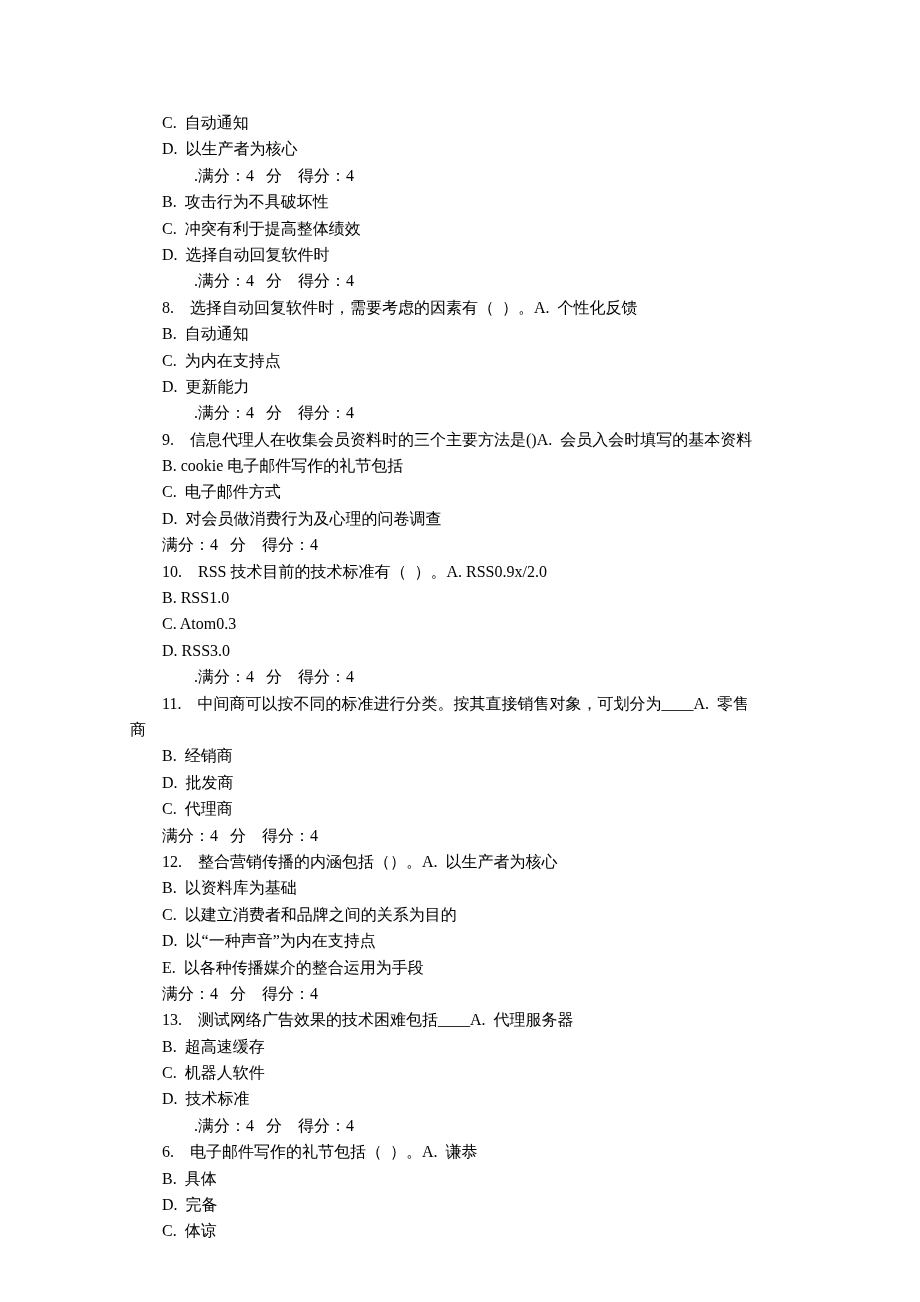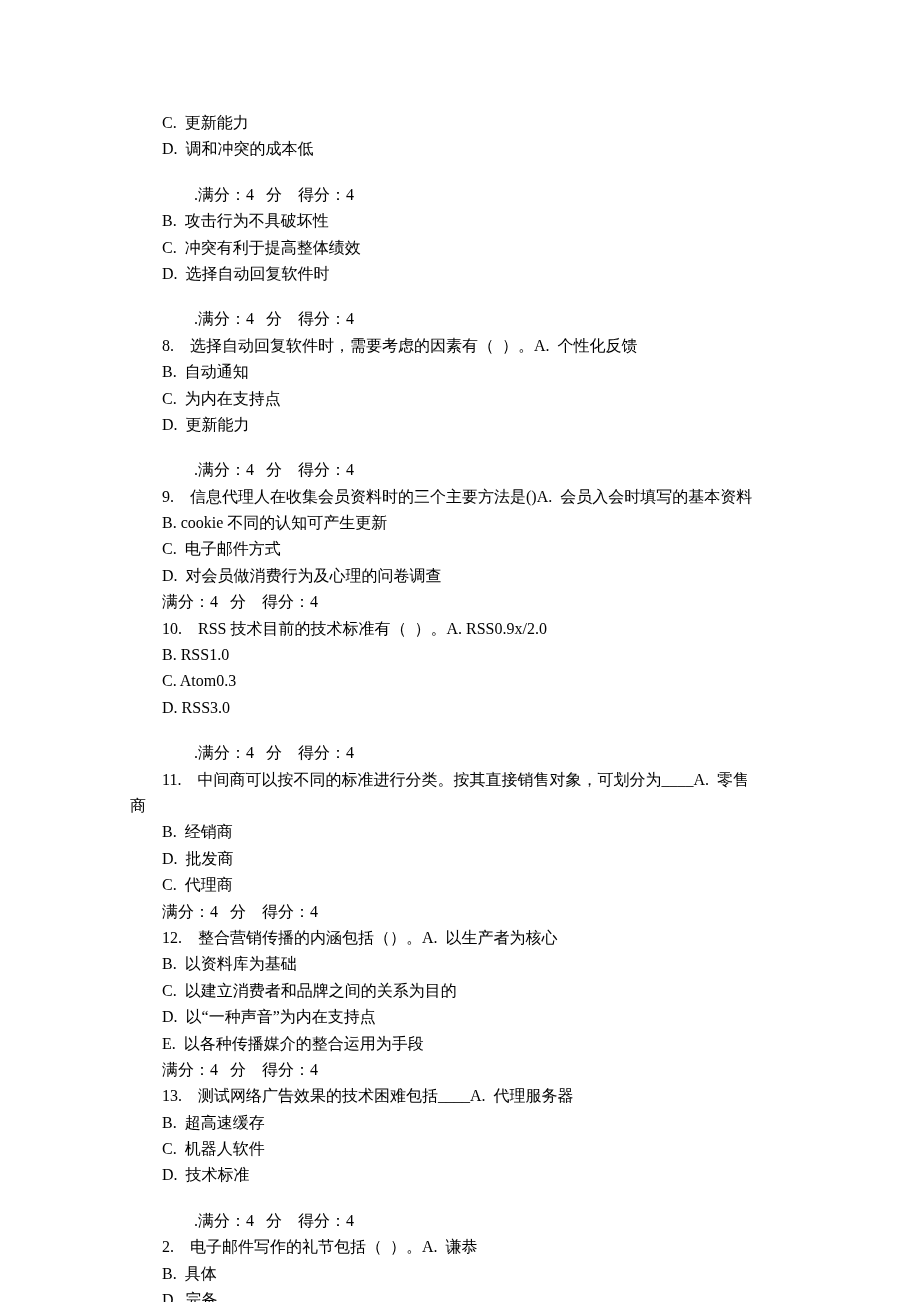--- a/index.html
+++ b/index.html
@@ -17,41 +17,40 @@
     }
     .line {
       text-indent: 2em;
       white-space: pre-wrap;
     }
     .line.noindent {
       text-indent: 0;
     }
     .score {
       text-indent: 4em;
-      margin-top: 19px;
     }
   </style>
 </head>
 <body>
 
 <div class="page" id="page-root">
-    <div class="line">C.  更新能力</div>
-    <div class="line">D.  调和冲突的成本低</div>
+    <div class="line">C.  自动通知</div>
+    <div class="line">D.  以生产者为核心</div>
     <div class="line score">.满分：4   分    得分：4</div>
     <div class="line">B.  攻击行为不具破坏性</div>
     <div class="line">C.  冲突有利于提高整体绩效</div>
     <div class="line">D.  选择自动回复软件时</div>
     <div class="line score">.满分：4   分    得分：4</div>
     <div class="line">8.    选择自动回复软件时，需要考虑的因素有（  ）。A.  个性化反馈</div>
     <div class="line">B.  自动通知</div>
     <div class="line">C.  为内在支持点</div>
     <div class="line">D.  更新能力</div>
     <div class="line score">.满分：4   分    得分：4</div>
     <div class="line">9.    信息代理人在收集会员资料时的三个主要方法是()A.  会员入会时填写的基本资料</div>
-    <div class="line">B. cookie 不同的认知可产生更新</div>
+    <div class="line">B. cookie 电子邮件写作的礼节包括</div>
     <div class="line">C.  电子邮件方式</div>
     <div class="line">D.  对会员做消费行为及心理的问卷调查</div>
     <div class="line">满分：4   分    得分：4</div>
     <div class="line">10.    RSS 技术目前的技术标准有（  ）。A. RSS0.9x/2.0</div>
     <div class="line">B. RSS1.0</div>
     <div class="line">C. Atom0.3</div>
     <div class="line">D. RSS3.0</div>
     <div class="line score">.满分：4   分    得分：4</div>
     <div class="line">11.    中间商可以按不同的标准进行分类。按其直接销售对象，可划分为____A.  零售</div>
     <div class="line noindent">商</div>
@@ -63,17 +62,17 @@
     <div class="line">B.  以资料库为基础</div>
     <div class="line">C.  以建立消费者和品牌之间的关系为目的</div>
     <div class="line">D.  以“一种声音”为内在支持点</div>
     <div class="line">E.  以各种传播媒介的整合运用为手段</div>
     <div class="line">满分：4   分    得分：4</div>
     <div class="line">13.    测试网络广告效果的技术困难包括____A.  代理服务器</div>
     <div class="line">B.  超高速缓存</div>
     <div class="line">C.  机器人软件</div>
     <div class="line">D.  技术标准</div>
     <div class="line score">.满分：4   分    得分：4</div>
-    <div class="line">2.    电子邮件写作的礼节包括（  ）。A.  谦恭</div>
+    <div class="line">6.    电子邮件写作的礼节包括（  ）。A.  谦恭</div>
     <div class="line">B.  具体</div>
     <div class="line">D.  完备</div>
     <div class="line">C.  体谅</div>
   </div>
 
 </body></html>

